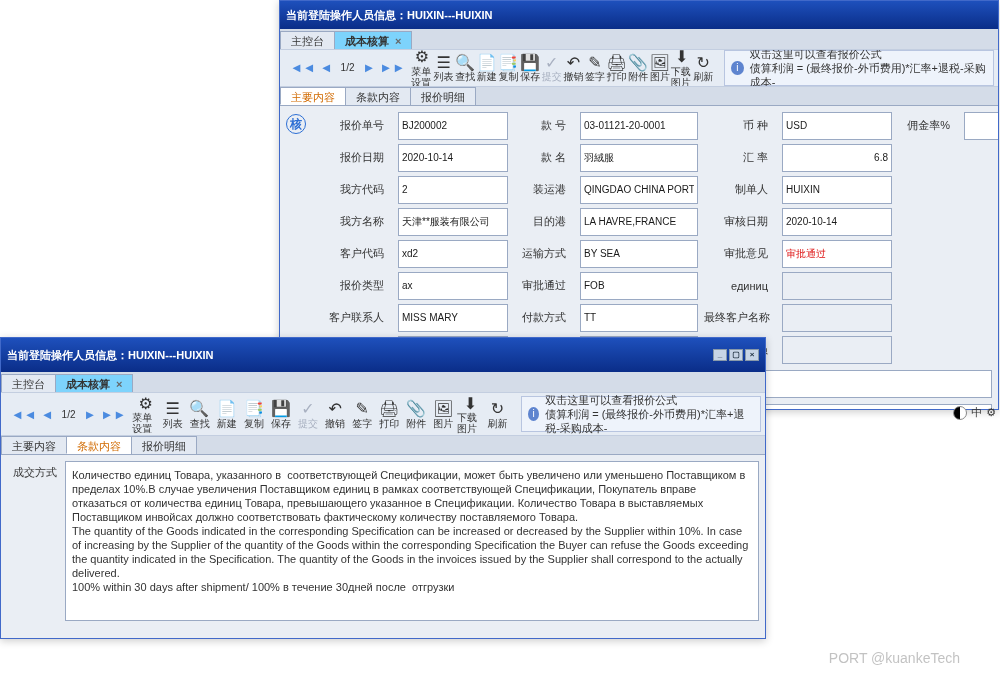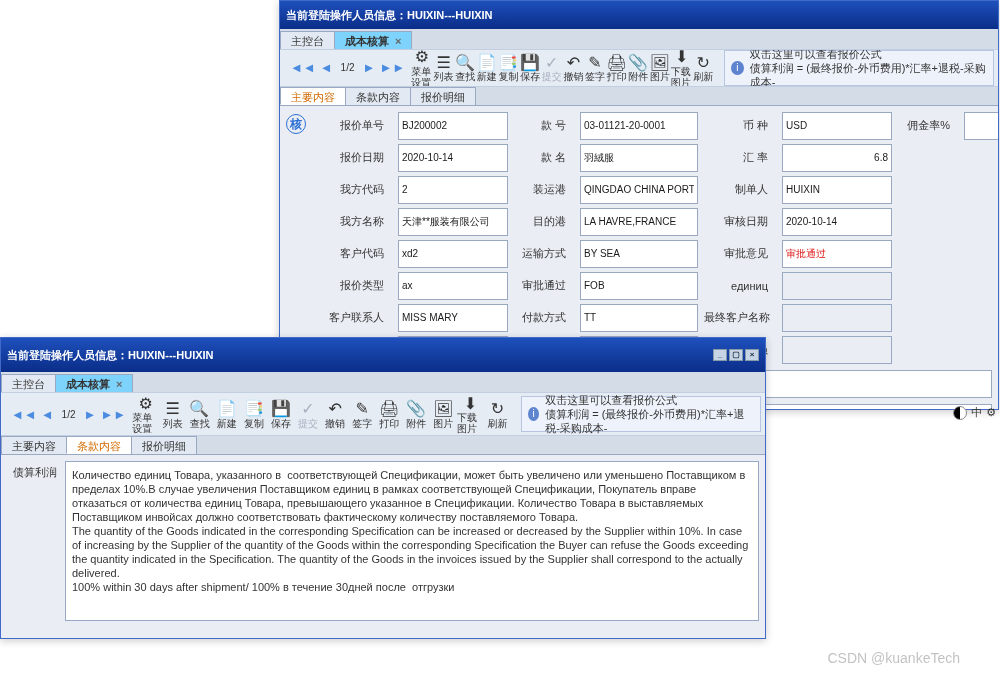--- a/index.html
+++ b/index.html
@@ -307,21 +307,21 @@
         </div>
     </div>
   </div>
   <div class="subtabs">
     <div class="subtab">主要内容</div>
     <div class="subtab active">条款内容</div>
     <div class="subtab">报价明细</div>
   </div>
   <div class="pane" style="background:#eaeef4;">
     <div style="display:flex; gap:8px; height:100%;">
-      <div class="fullrow-label" style="width:50px">债算利润</div>
+      <div class="fullrow-label" style="width:50px">成交方式</div>
       <div class="textpane" style="flex:1; white-space:pre-wrap;">Количество единиц Товара, указанного в  соответствующей Спецификации, может быть увеличено или уменьшено Поставщиком в пределах 10%.В случае увеличения Поставщиком единиц в рамках соответствующей Спецификации, Покупатель вправе отказаться от количества единиц Товара, превышающего указанное в Спецификации. Количество Товара в выставляемых Поставщиком инвойсах должно соответствовать фактическому количеству поставляемого Товара.
 The quantity of the Goods indicated in the corresponding Specification can be increased or decreased by the Supplier within 10%. In case of increasing by the Supplier of the quantity of the Goods within the corresponding Specification the Buyer can refuse the Goods exceeding the quantity indicated in the Specification. The quantity of the Goods in the invoices issued by the Supplier shall correspond to the actually delivered.
 100% within 30 days after shipment/ 100% в течение 30дней после  отгрузки</div>
     </div>
   </div>
 </div>
 
-<div class="watermark">CSDN @kuankeTech</div>
+<div class="watermark">PORT @kuankeTech</div>
 
 </body></html>

